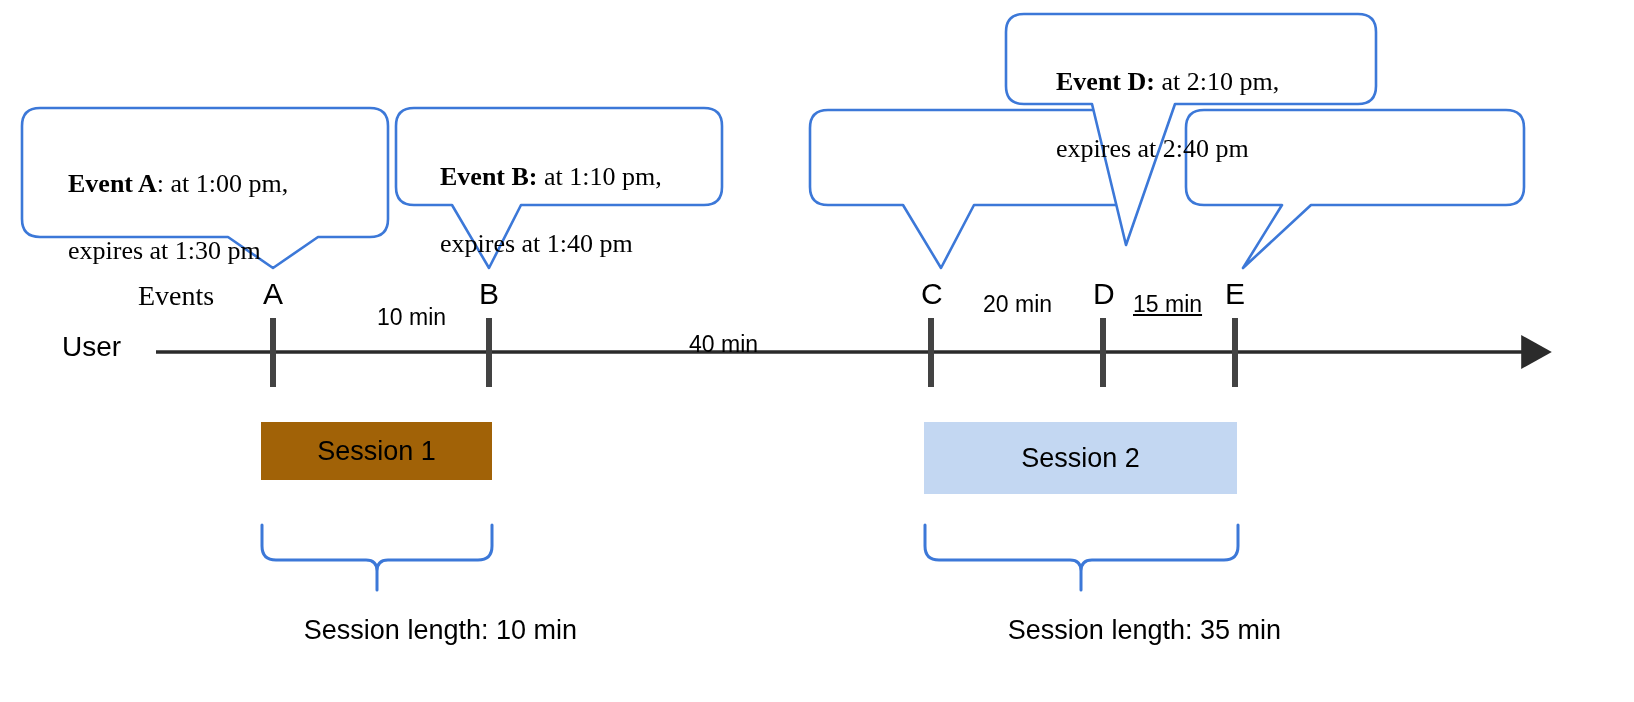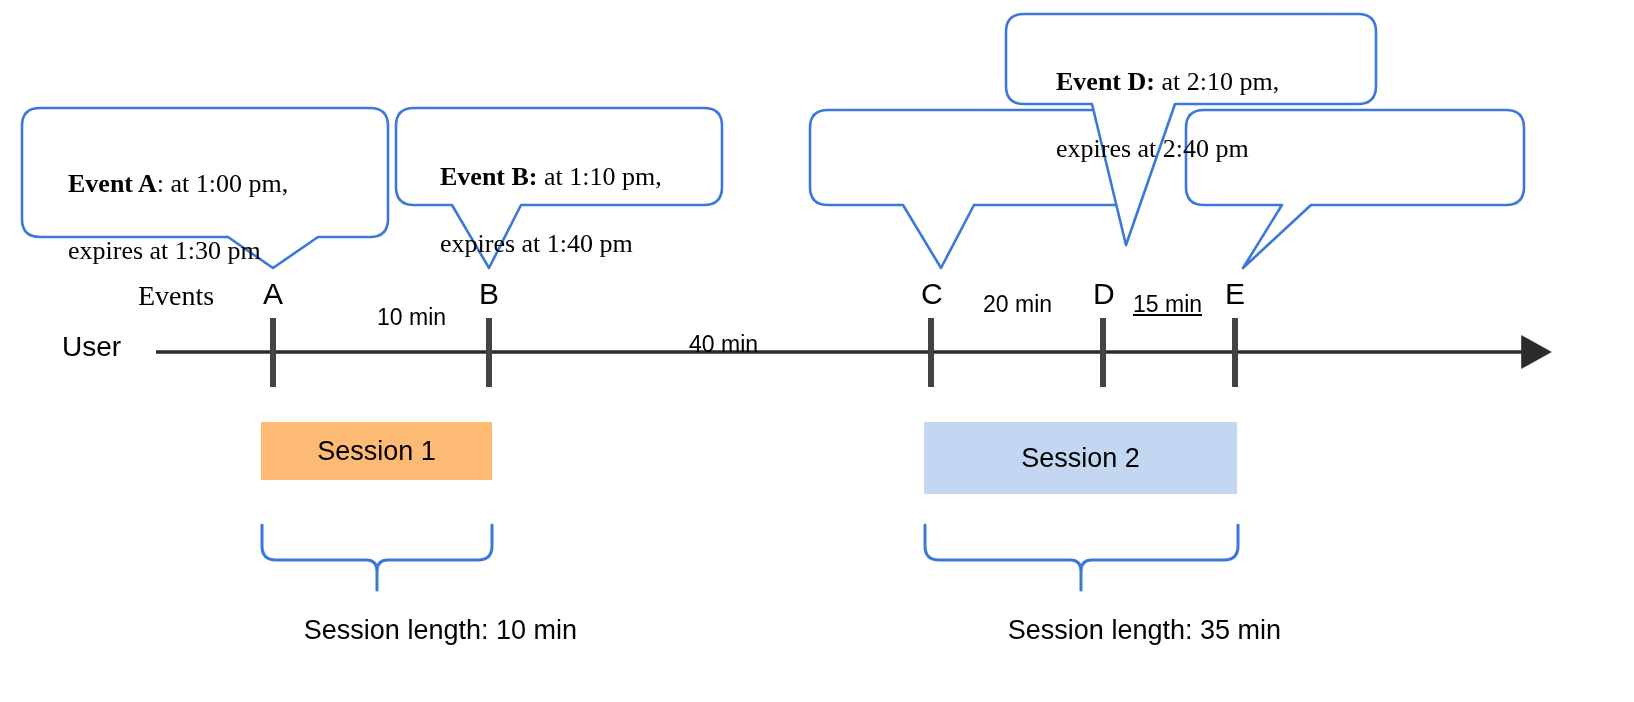--- a/index.html
+++ b/index.html
@@ -99,21 +99,21 @@
     <span>expires at 1:40 pm</span>
   </div>
 
 
   <div class="callout-text" style="left:1030px; top:31px; width:340px;">
     <b>Event D:</b><span> at 2:10 pm,</span><br>
     <span>expires at 2:40 pm</span>
   </div>
 
 
-  <div class="session-box" style="left:261px; top:422px; width:231px; height:58px; background:#fdba74;">
+  <div class="session-box" style="left:261px; top:422px; width:231px; height:58px; background:#a16207;">
     <span>Session 1</span>
   </div>
   <div class="session-box" style="left:924px; top:422px; width:313px; height:72px; background:#c3d7f2;">
     <span>Session 2</span>
   </div>
 
   <svg class="layer" viewBox="0 0 1634 702">
     <defs>
       <marker id="arrowend" markerWidth="10" markerHeight="10" refX="7" refY="5" orient="auto" markerUnits="strokeWidth">
         <path d="M 0,0 L 9,5 L 0,10 z" fill="#2b2b2b"></path>

